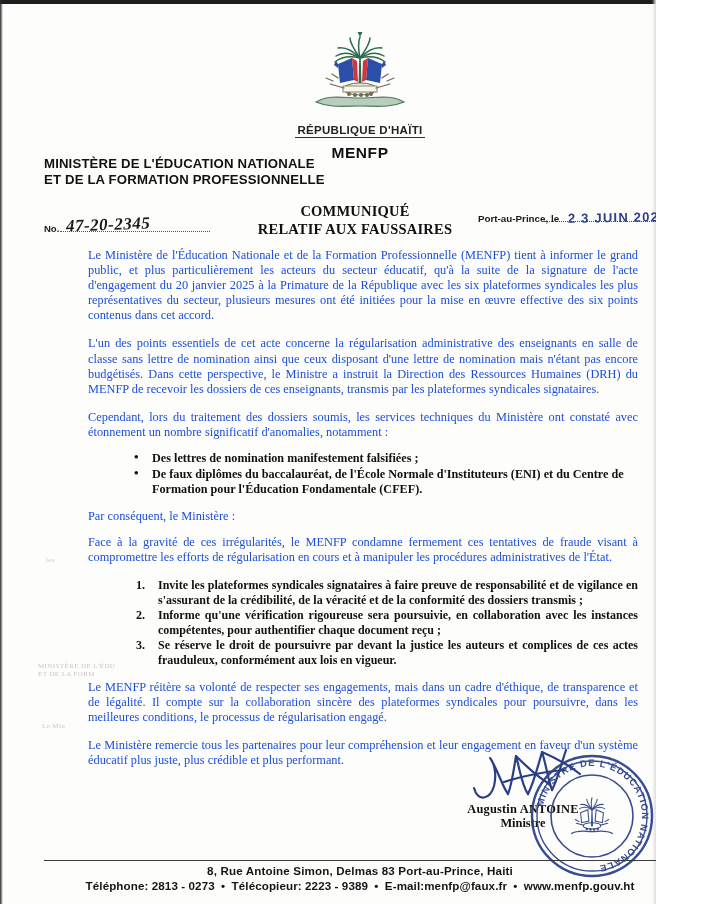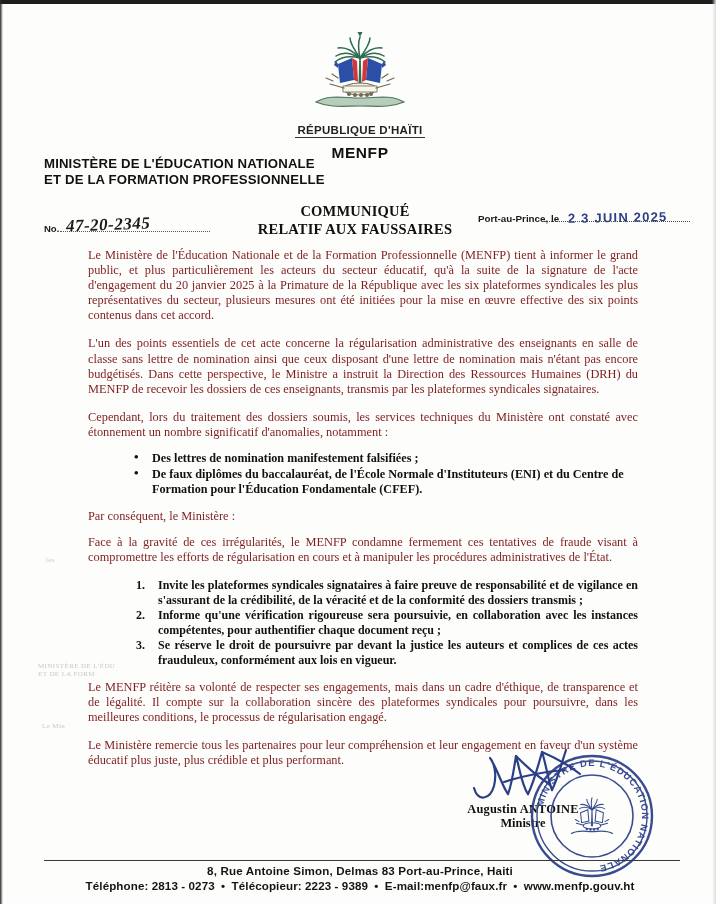--- a/index.html
+++ b/index.html
@@ -10,21 +10,21 @@
   body {
     width: 720px;
     height: 904px;
     font-family: "Liberation Serif", serif;
     color: #161616;
     overflow: hidden;
   }
 
   #page {
     position: relative;
-    width: 716px;
+    width: 656px;
     height: 904px;
     background: #fdfdfc;
     overflow: hidden;
   }
 
   
   .scan-edge-top {
     position: absolute;
     top: 0; left: 0;
     width: 720px;
@@ -186,21 +186,21 @@
     top: 248px;
     left: 88px;
     width: 550px;
   }
   p.para {
     margin: 0 0 13px 0;
     font-size: 12.35px;
     line-height: 15.1px;
     text-align: justify;
     text-justify: inter-word;
-    color: #7f1d1d;
+    color: #1d4ed8;
   }
   p.para.tight { margin-bottom: 11px; }
 
   ul.bullets {
     margin: 2px 0 12px 0;
     padding-left: 46px;
     list-style: none;
   }
   ul.bullets li {
     position: relative;

